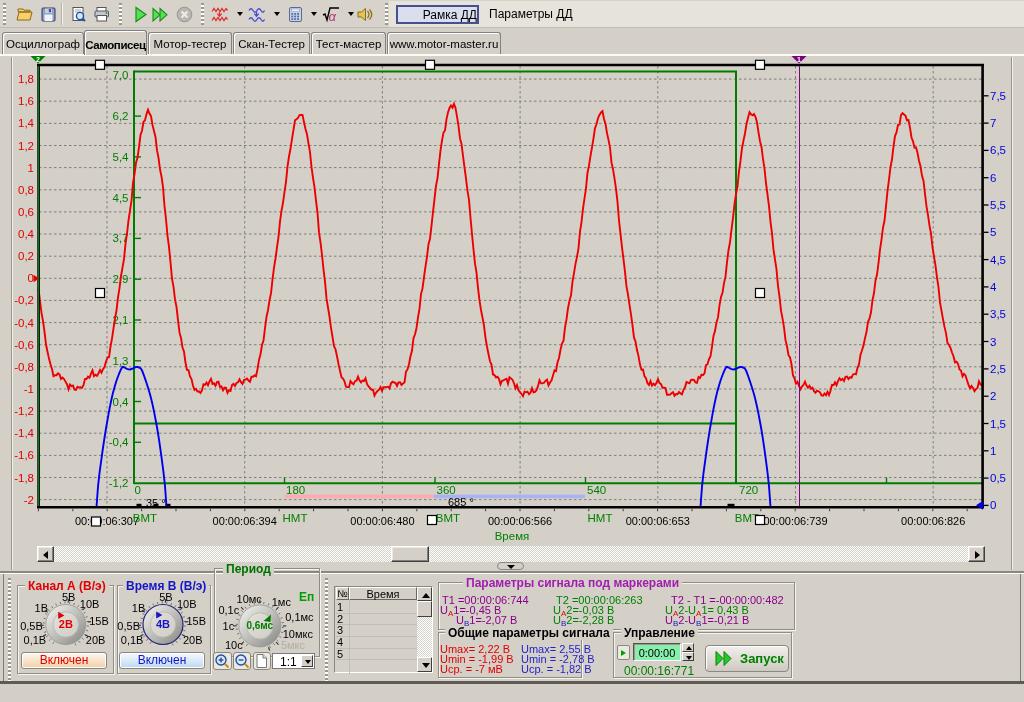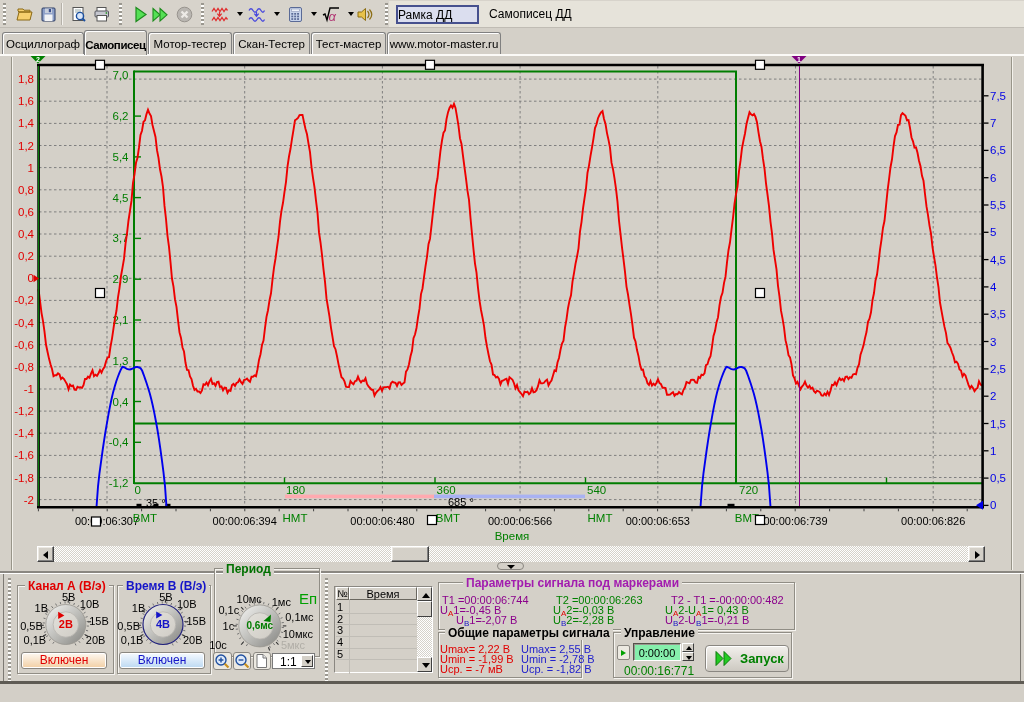--- a/index.html
+++ b/index.html
@@ -14,21 +14,21 @@
 .tg2{font-size:11.5px;fill:#008000}
 .tk{font-size:11px;fill:#000}
 .tw{font-size:7px;fill:#fff;font-weight:bold}
 svg text{font-family:"Liberation Sans",sans-serif}
 .toolbar{position:absolute;left:0;top:0;width:1024px;height:28px;background:#d7d3cb;border-bottom:1px solid #c0bcb4}
 .tb-light{position:absolute;left:389px;top:1px;width:635px;height:26px;background:#e6e3da}
 .grip{position:absolute;width:3px;background:repeating-linear-gradient(#9a978f 0 2px,#fdfdfb 2px 4px)}
 .vsep{position:absolute;width:2px;background:#b5b1a9;border-right:1px solid #f4f2ee}
 .ticon{position:absolute;top:6px}
 .darr{position:absolute;top:12px;width:0;height:0;border-left:3.5px solid transparent;border-right:3.5px solid transparent;border-top:4px solid #000}
-.btn-ramka{position:absolute;left:396px;top:5px;width:83px;height:19px;background:#dbdeef;border:2px solid #46508e;font-size:12px;text-align:left;line-height:16px;color:#000}
+.btn-ramka{position:absolute;left:396px;top:5px;width:83px;height:19px;background:#dbdeef;border:2px solid #46508e;font-size:12px;text-align:right;line-height:16px;color:#000}
 .lbl-param{position:absolute;left:489px;top:7px;font-size:12px;color:#000}
 .tabs{position:absolute;left:0;top:28px;width:1024px;height:27px}
 .tab{position:absolute;top:4px;height:23px;background:#d4d0c8;border:1px solid #808080;border-bottom:none;border-top-left-radius:3px;border-top-right-radius:3px;box-shadow:inset 1px 1px 0 #fff;font-size:11.5px;text-align:center;padding-top:5px;color:#000;white-space:nowrap;overflow:hidden}
 .tab.act{top:2px;height:25px;padding-top:8px;z-index:5;font-weight:bold;letter-spacing:-0.4px}
 .cpanel{position:absolute;left:0;top:55px;width:1024px;height:518px;background:#d4d0c8}
 .scrollbar{position:absolute;left:37px;top:546px;width:948px;height:16px;background:repeating-conic-gradient(#ffffff 0% 25%, #d5d2ca 0% 50%);background-size:2px 2px}
 .sbtn{position:absolute;top:0;width:17px;height:16px;background:#d4d0c8;border:1px solid;border-color:#fff #404040 #404040 #fff;box-shadow:inset -1px -1px 0 #808080,inset 1px 1px 0 #ece9e3}
 .sthumb{position:absolute;left:354px;top:0;width:38px;height:16px;background:#d4d0c8;border:1px solid;border-color:#fff #404040 #404040 #fff;box-shadow:inset -1px -1px 0 #808080,inset 1px 1px 0 #ece9e3}
 .tri{width:0;height:0;position:absolute}
 .collapse{position:absolute;left:497px;top:562px;width:27px;height:8px;background:#d4d0c8;border:1px solid #8a8781;border-radius:4px}
@@ -113,21 +113,21 @@
     </svg>
     <svg class="ticon" style="left:356px" width="18" height="18" viewBox="0 0 18 18">
       <path d="M2,6 h3.5 l4,-3.5 v12 l-4,-3.5 H2 Z" fill="#e8c24a" stroke="#8c6e14"></path>
       <path d="M11.5,5 q3,3.5 0,7 M13.5,3.5 q4.5,5 0,10" fill="none" stroke="#8c6e14" stroke-width="1.2"></path>
     </svg>
 <div class="darr" style="left:237px"></div>
     <div class="darr" style="left:274px"></div>
     <div class="darr" style="left:311px"></div>
     <div class="darr" style="left:348px"></div>
 <div class="btn-ramka">Рамка ДД</div>
-<div class="lbl-param">Самописец ДД</div>
+<div class="lbl-param">Параметры ДД</div>
 </div>
 <div class="tabs">
     <div class="tab" style="left:2px;width:82px">Осциллограф</div>
     <div class="tab act" style="left:84px;width:63px">Самописец</div>
     <div class="tab" style="left:148px;width:84px">Мотор-тестер</div>
     <div class="tab" style="left:233px;width:77px">Скан-Тестер</div>
     <div class="tab" style="left:311px;width:75px">Тест-мастер</div>
     <div class="tab" style="left:387px;width:114px">www.motor-master.ru</div>
   </div>
 <div class="abs" style="left:0;top:54px;width:1024px;height:1.5px;background:#fbfaf7;z-index:4"></div>
@@ -379,25 +379,25 @@
 <div class="klbl" style="left:172.8px;top:597.6px;width:28px;text-align:center">10В</div>
 <div class="klbl" style="left:182.2px;top:614.7px;width:28px;text-align:center">15В</div>
 <div class="klbl" style="left:178.8px;top:634.3px;width:28px;text-align:center">20В</div>
 <div class="klbl" style="left:124.5px;top:601.9px;width:28px;text-align:center">1В</div>
 <div class="klbl" style="left:114.7px;top:619.8px;width:28px;text-align:center">0,5В</div>
 <div class="klbl" style="left:118.1px;top:634.3px;width:28px;text-align:center">0,1В</div>
 <div class="klbl" style="left:232.2px;top:592.5px;width:34px;text-align:center">10мс</div>
 <div class="klbl" style="left:264.3px;top:596.4px;width:34px;text-align:center">1мс</div>
 <div class="klbl" style="left:282.4px;top:610.5px;width:34px;text-align:center">0,1мс</div>
 <div class="klbl" style="left:280.8px;top:627.8px;width:34px;text-align:center">10мкс</div>
-<div class="klbl" style="left:201px;top:639.1px;width:34px;text-align:center">10с</div>
+<div class="klbl" style="left:225px;top:639.1px;width:34px;">10с</div>
 <div class="klbl" style="left:211.4px;top:619.5px;width:34px;text-align:center">1с</div>
 <div class="klbl" style="left:211.8px;top:603.5px;width:34px;text-align:center">0,1с</div>
 <div class="klbl" style="left:276px;top:639px;width:34px;text-align:center;color:#b0ada6">5мкс</div>
-<div class="klbl" style="left:299px;top:590px;color:#00a000;font-weight:normal;font-size:15px">Еп</div>
+<div class="klbl" style="left:299px;top:590px;color:#00a000;font-weight:bold;font-size:12px">Еп</div>
 <div class="onbtn" style="left:21px;top:652px;width:86px;background:linear-gradient(#fdf8f1,#f2cfa4);color:#e10000">Включен</div>
 <div class="onbtn" style="left:119px;top:652px;width:86px;background:linear-gradient(#f6faff,#bcd9f2);color:#1515c8">Включен</div>
 <div class="abs" style="left:213px;top:651.5px;width:19px;height:18px;border:1px solid #8a8781;border-radius:3px;background:#ece9e1;text-align:center"><svg width="17" height="17" viewBox="0 0 17 17">
       <circle cx="7" cy="7" r="5" fill="#dce8f8" stroke="#2050a0" stroke-width="1.4"></circle>
       <path d="M7,4.6 v4.8 M4.6,7 h4.8" stroke="#2050a0" stroke-width="1.4"></path>
       <line x1="10.7" y1="10.7" x2="14.5" y2="14.5" stroke="#c89020" stroke-width="2.2"></line>
     </svg></div>
 <div class="abs" style="left:233px;top:651.5px;width:18px;height:18px;border:1px solid #8a8781;border-radius:3px;background:#ece9e1;text-align:center"><svg width="17" height="17" viewBox="0 0 17 17">
       <circle cx="7" cy="7" r="5" fill="#dce8f8" stroke="#2050a0" stroke-width="1.4"></circle>
       <path d="M4.6,7 h4.8" stroke="#2050a0" stroke-width="1.4"></path>

